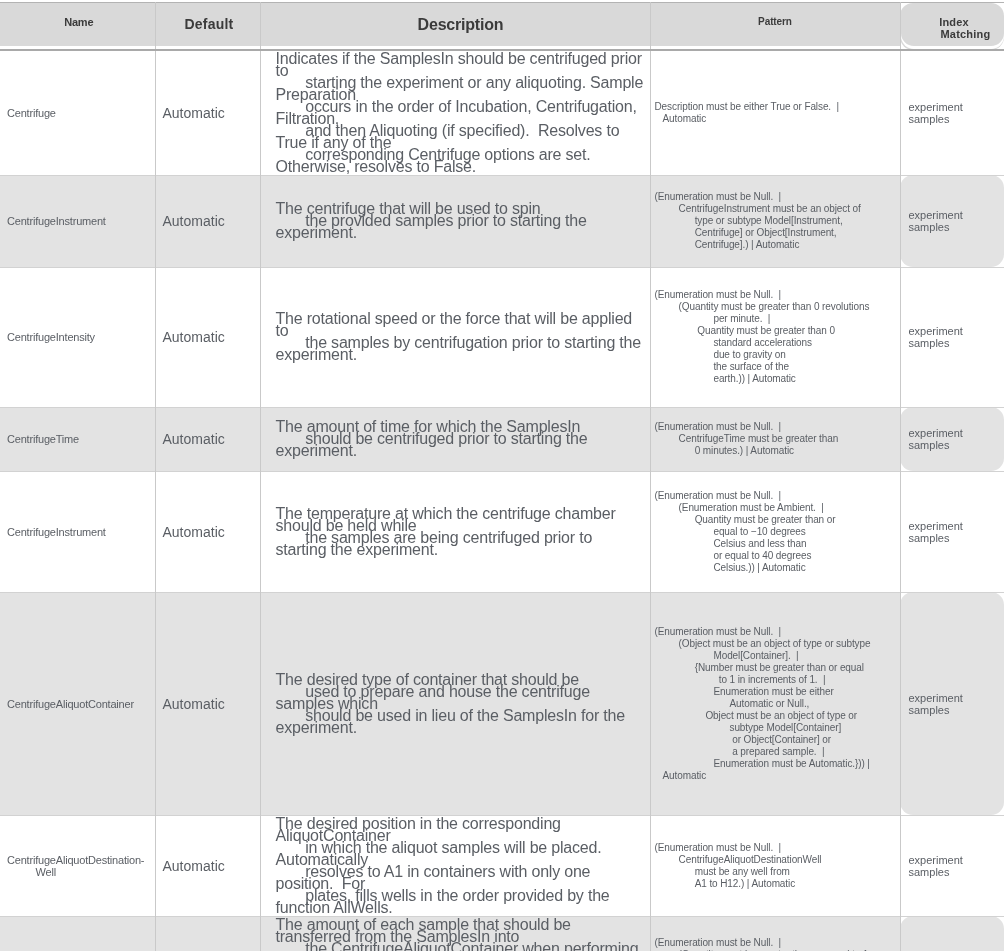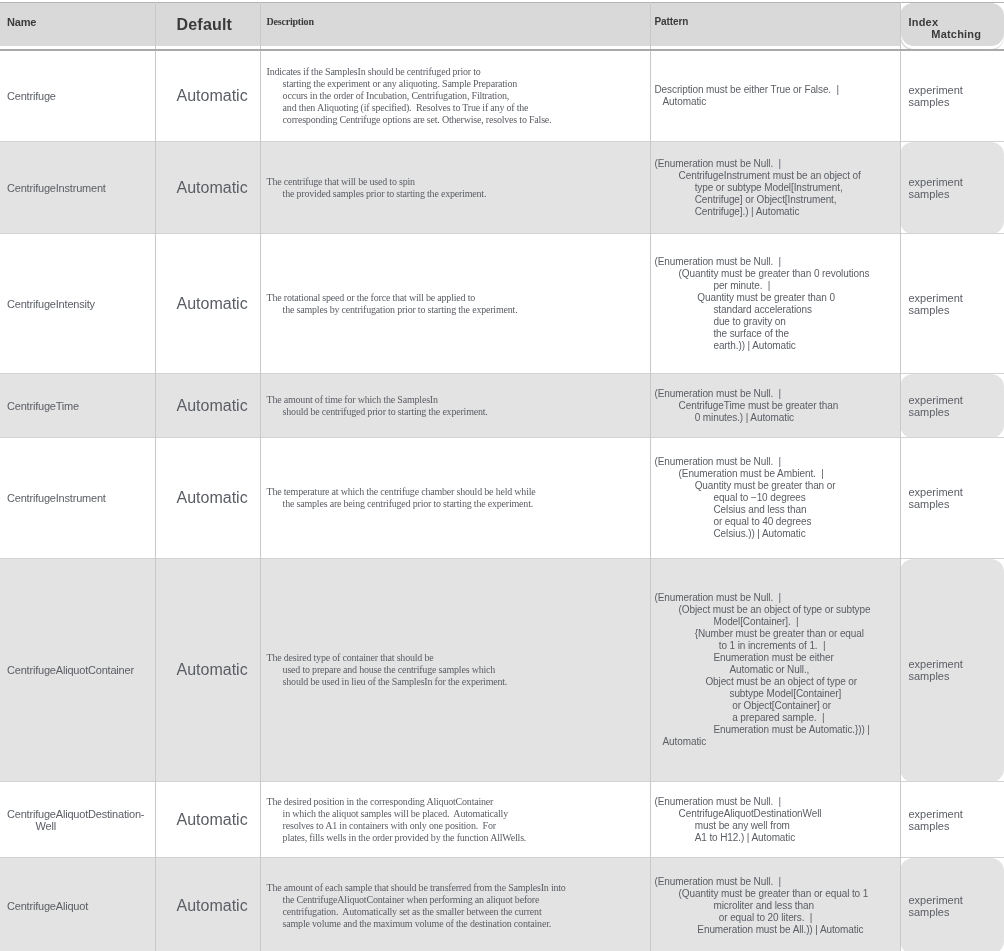--- a/index.html
+++ b/index.html
@@ -17,21 +17,21 @@
     border-top: 1px solid #b3b3b3;
     border-right: 1px solid var(--border, #c9c9c9);
     border-bottom: 1px solid #bdbdbd;
   }
   th {
     background: var(--header-bg, #d9d9d9);
     color: var(--header-text, #3b3b3b);
     font-size: 13px;
     font-weight: bold;
     letter-spacing: 0.2px;
-    text-align: left;
+    text-align: center;
     vertical-align: top;
     padding: 13px 4px 4px 7px;
     border-bottom: 2px solid #a9a9a9;
     box-shadow: inset 0 -3px 0 #ffffff;
     border-left: 1px solid var(--border, #c9c9c9);
     white-space: pre-wrap;
     height: 47px;
     box-sizing: border-box;
   }
   th:first-child { border-left: none; }
@@ -43,22 +43,22 @@
     border-left: 1px solid var(--border, #c9c9c9);
     border-top: 1px solid #d2d2d2;
     padding: 2px 4px 2px 6px;
     line-height: 12px;
     box-sizing: border-box;
     overflow: hidden;
   }
   td:first-child { border-left: none; margin-top: 23px; }
   tr.alt td { background: var(--row-alt-bg, #e3e3e3); }
   .c-name    { font-size: 11px; letter-spacing: -0.2px; padding-left: 7px; }
-  .c-default { font-size: 16px; padding-left: 21px; }
-  .c-desc    { font-size: 10px; letter-spacing: -0.2px; padding-left: 6px; font-family: Liberation Serif, serif; }
+  .c-default { font-size: 14px; padding-left: 7px; }
+  .c-desc    { font-size: 16px; letter-spacing: -0.2px; padding-left: 15px; }
   .c-pattern { font-size: 10px; letter-spacing: -0.1px; padding-left: 4px; }
   .c-index   { font-size: 11px; padding-left: 8px; border-radius: 13px; }
   tr.h92  { height: 92px; }
   tr.h140 { height: 140px; }
   tr.h64  { height: 64px; }
   tr.h121 { height: 121px; }
   tr.h223 { height: 223px; }
   tr.h76  { height: 76px; }
   tr.h96  { height: 96px; }
 </style>

